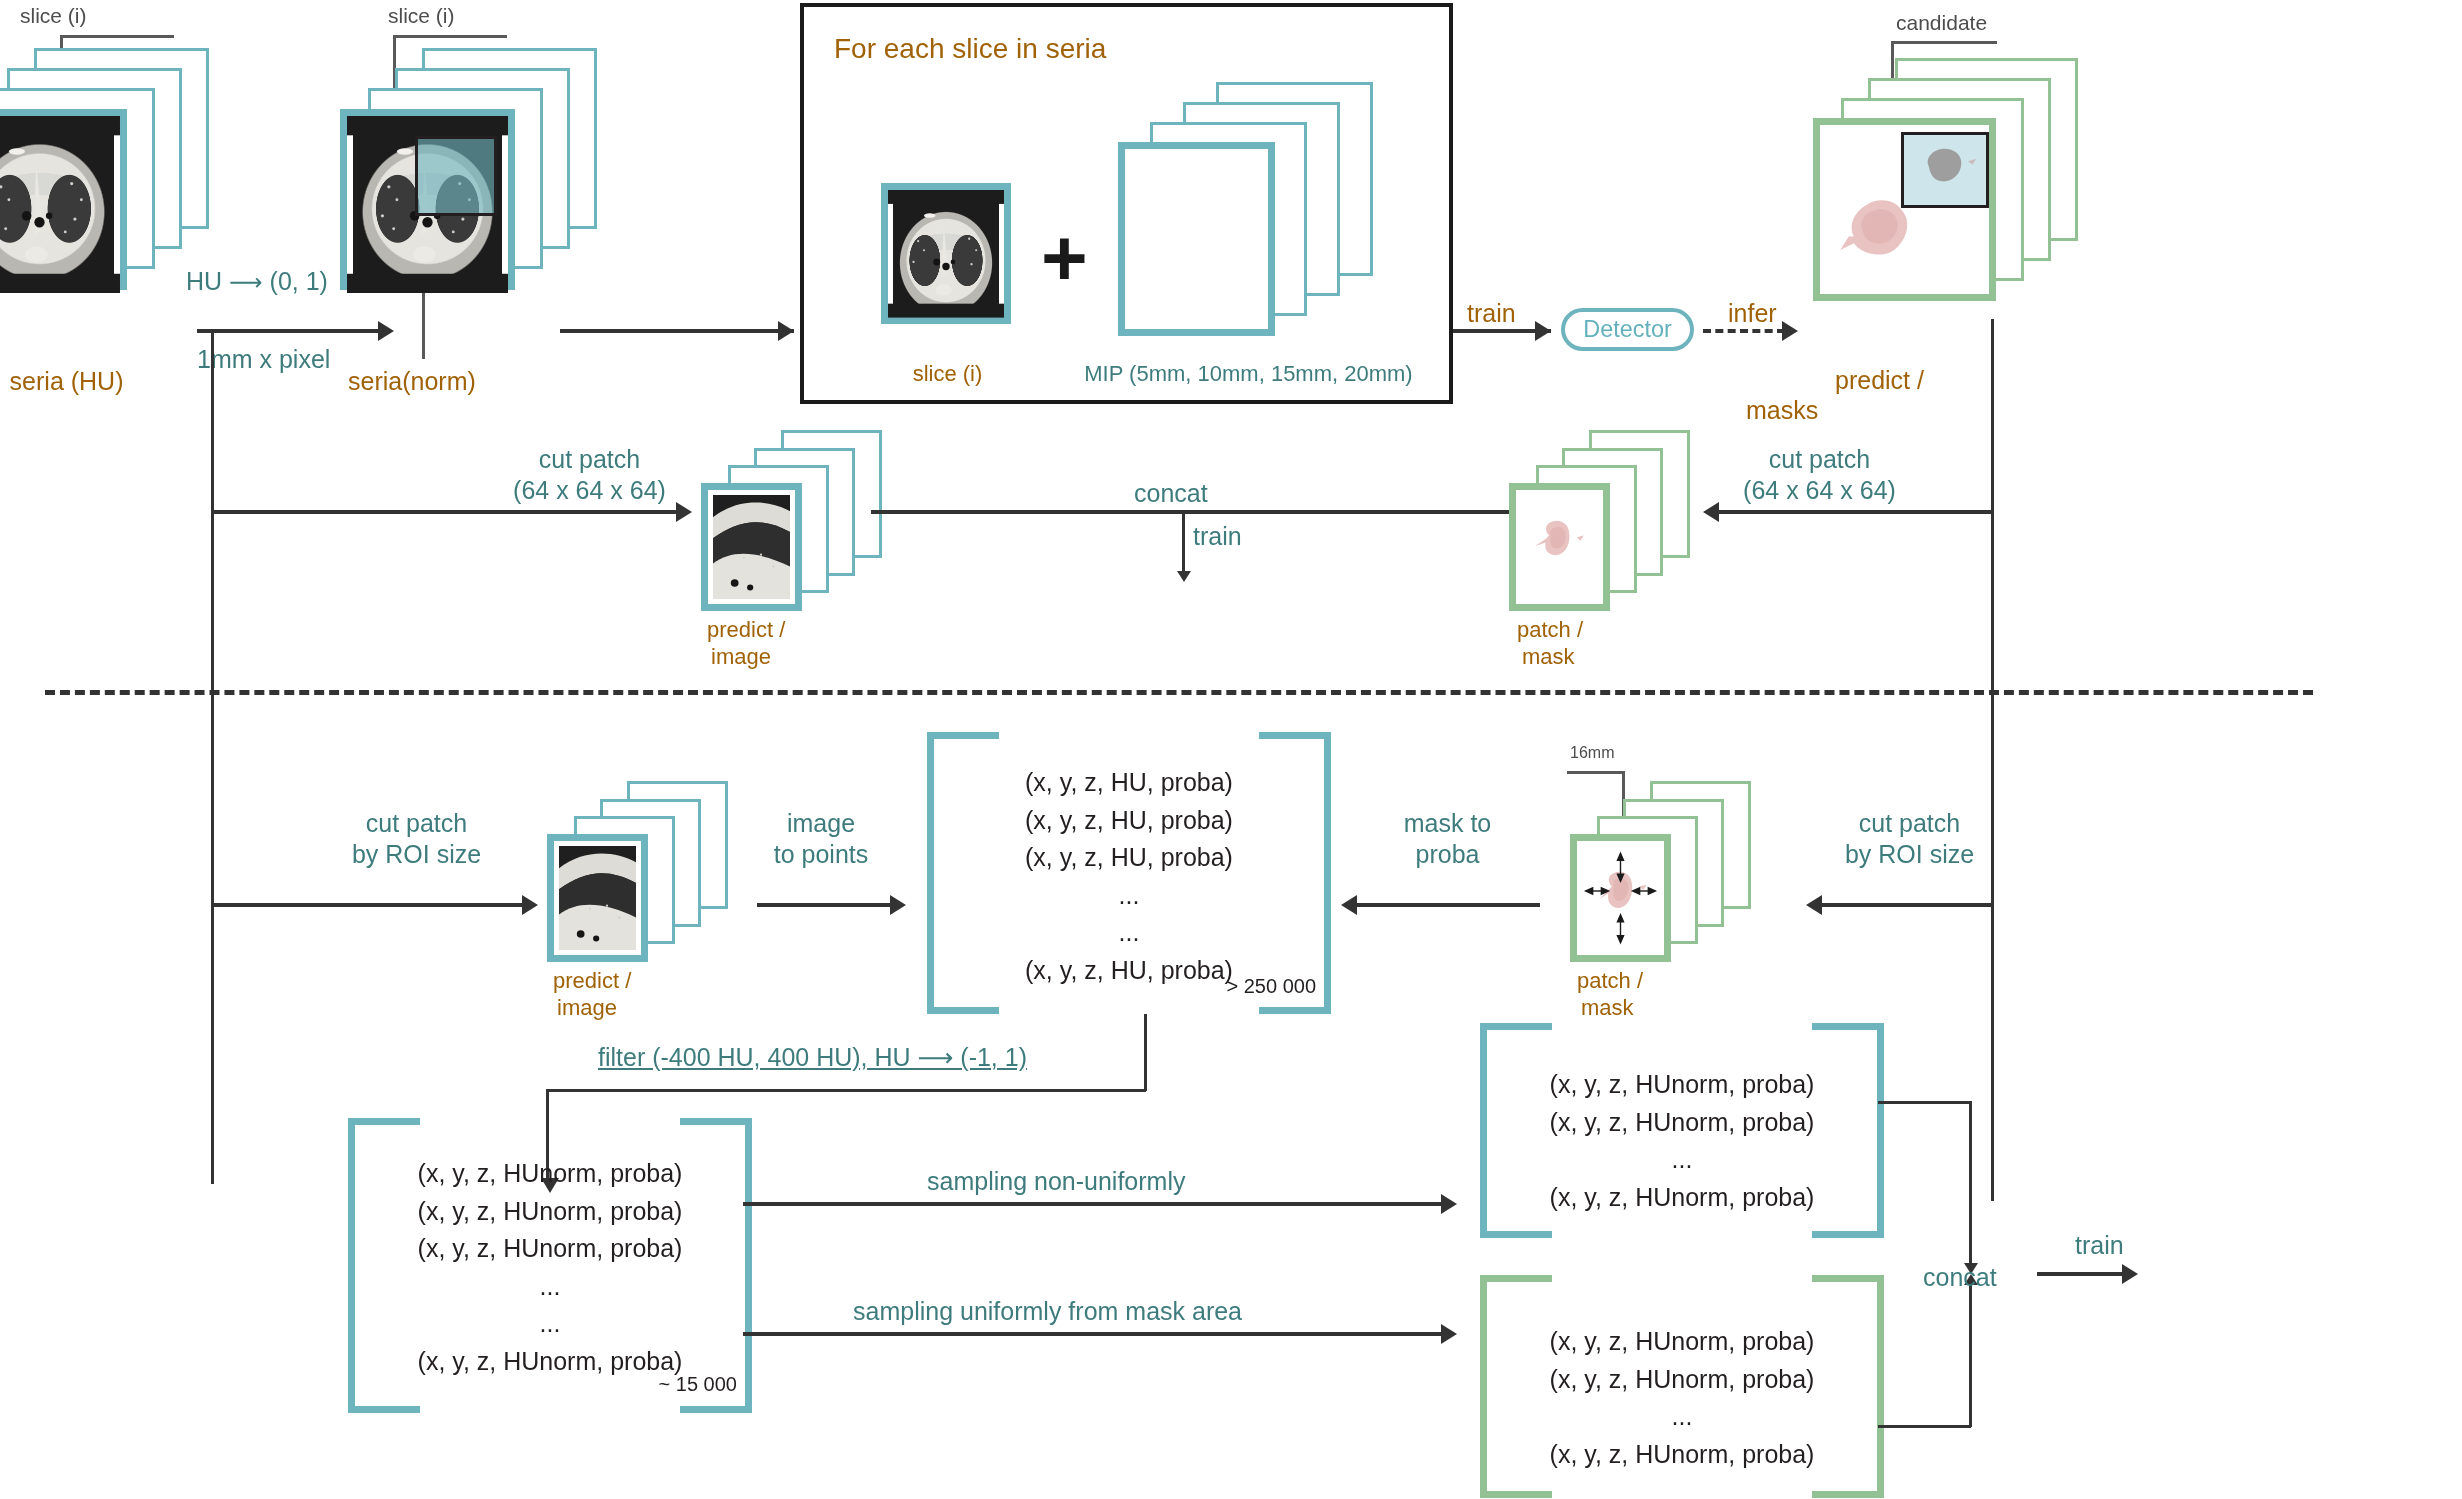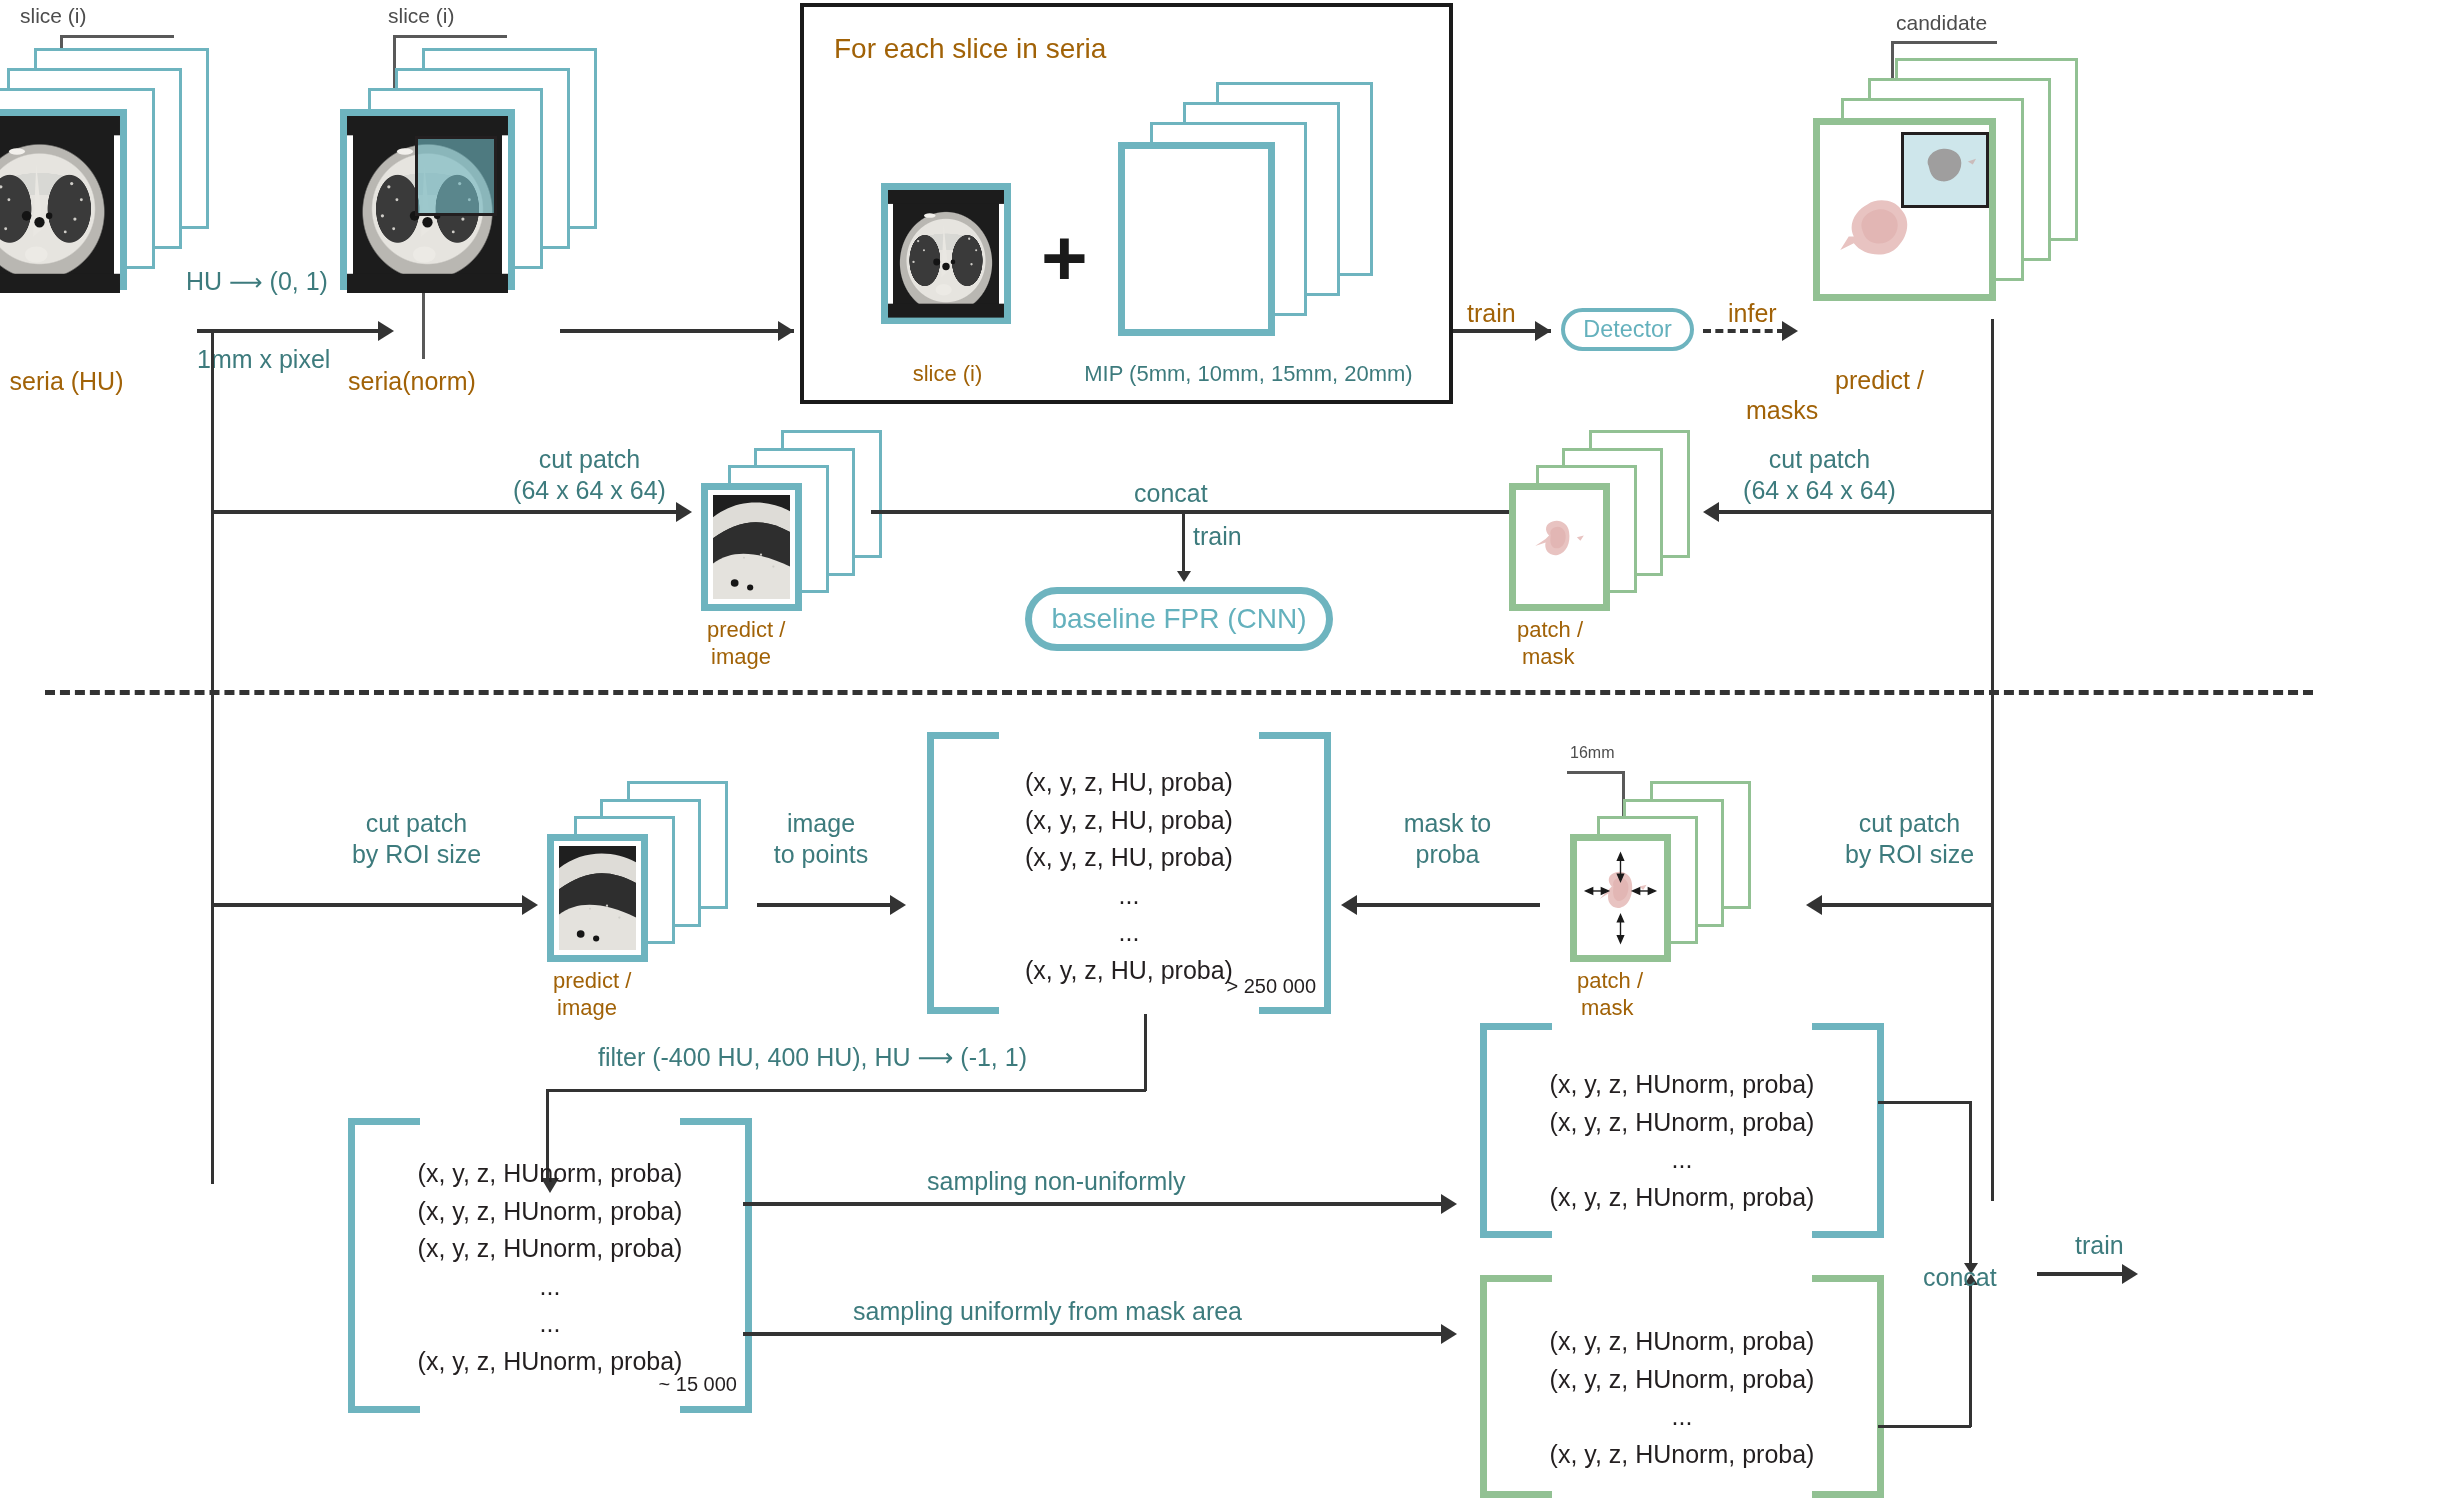--- a/index.html
+++ b/index.html
@@ -299,23 +299,20 @@
   </div>
   <div class="abs lbl-dark" style="left:707px; top:617px; font-size:22px;">predict /</div>
   <div class="abs lbl-dark" style="left:711px; top:644px; font-size:22px;">image</div>
 
   <div class="hline" style="left:871px; top:510px; width:675px;"></div>
   <div class="abs lbl-teal" style="left:1134px; top:478px;">concat</div>
   <div class="vline-thin" style="left:1182px; top:510px; height:64px;"></div>
   <div class="arrow-d-sm" style="left:1177px; top:571px;"></div>
   <div class="abs lbl-teal" style="left:1193px; top:521px;">train</div>
 
-  <div class="pill big" style="left:1025px; top:587px; width:308px; height:64px;">
-    <span class="lbl-teal-lt" style="font-size:28px;">baseline FPR (CNN)</span>
-  </div>
 
   <div class="deck green" style="left:1509px; top:430px; width:213px; height:197px;">
     <div class="sheet" style="left:80px; top:0px;   width:101px; height:128px;"></div>
     <div class="sheet" style="left:53px; top:17.5px;  width:101px; height:128px;"></div>
     <div class="sheet" style="left:26.6px;  top:35px;  width:101px; height:128px;"></div>
     <div class="sheet front" style="left:0px; top:53px; width:101px; height:128px;">
       <svg class="blob" style="left:0;top:0;width:100%;height:100%;" viewBox="0 0 100 130" preserveAspectRatio="none">
         <path d="M38 52 C32 46 34 38 42 36 C50 33 60 38 61 48 C63 60 58 72 48 74 C38 76 32 68 34 60 L22 64 L34 56 Z" fill="#e8c3c1"></path>
         <path d="M40 52 C38 46 42 42 48 42 C54 42 58 48 57 55 C56 64 50 68 44 66 C39 64 39 57 40 52 Z" fill="#e2b6b4"></path>
         <path d="M70 54 L78 52 L74 58 Z" fill="#e8c3c1"></path>
@@ -440,21 +437,21 @@
     <div>cut patch</div>
     <div>by ROI size</div>
   </div>
   <div class="hline" style="left:1822px; top:903px; width:170px;"></div>
   <div class="arrow-l" style="left:1806px; top:895px;"></div>
 
   <div class="vline-thin" style="left:1144px; top:1014px; height:77px;"></div>
   <div class="hline-thin" style="left:546px; top:1089px; width:600px;"></div>
   <div class="vline-thin" style="left:546px; top:1089px; height:93px;"></div>
   <div class="arrow-d" style="left:541px; top:1178px;"></div>
-  <div class="abs lbl-teal" style="left:598px; top:1042px;">filter (-400 HU, 400 HU), HU ⟶ (-1, 1)</div>
+  <div class="abs lbl-teal" style="left:598px; top:1042px;text-decoration:underline;">filter (-400 HU, 400 HU), HU ⟶ (-1, 1)</div>
 
   <div class="bracket" style="left:348px; top:1118px; width:404px; height:295px;">
     <div class="bl" style="left:0;"></div>
     <div class="tl" style="left:0; top:0; width:72px;"></div>
     <div class="bl2" style="left:0; bottom:0; width:72px;"></div>
     <div class="br" style="right:0;"></div>
     <div class="tr" style="right:0; top:0; width:72px;"></div>
     <div class="br2" style="right:0; bottom:0; width:72px;"></div>
     <div class="mono-pt ctr" id="hunorm-list" style="position:absolute; left:0; right:0; top:37px;">
         <div>(x, y, z, HUnorm, proba)</div>

